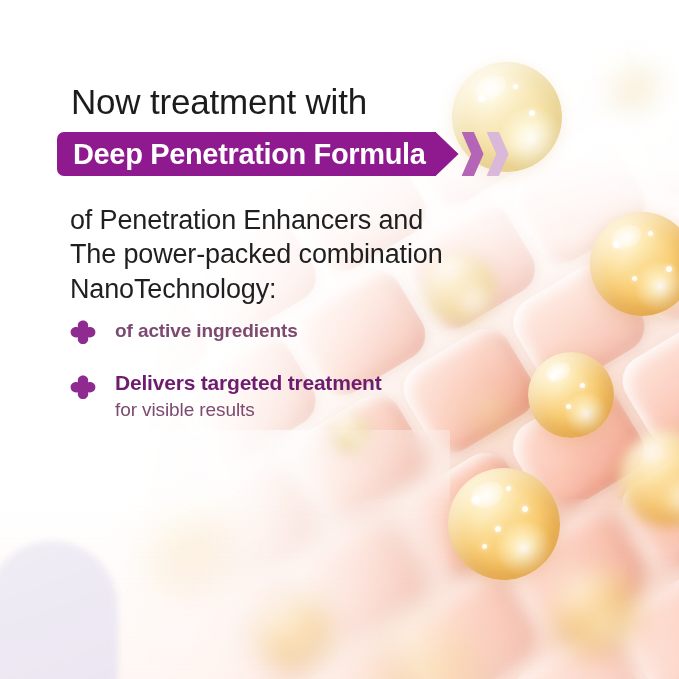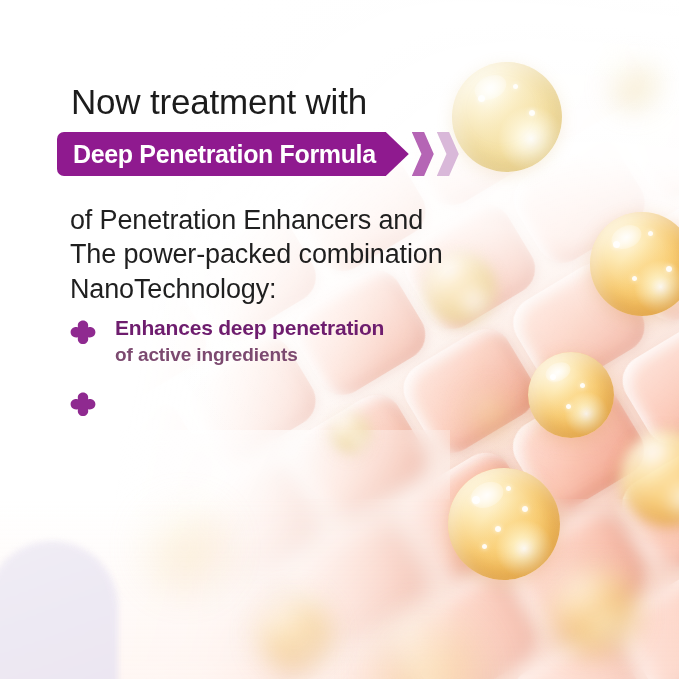--- a/index.html
+++ b/index.html
@@ -182,21 +182,21 @@
     position: relative;
     height: 100%;
     background: #8f1a8f;
     border-radius: 7px 0 0 7px;
     display: flex;
     align-items: center;
     padding: 0 10px 0 16px;
     box-sizing: border-box;
   }
   .banner-text {
-    font-size: 25px;
+    font-size: 29px;
     font-weight: 700;
     letter-spacing: -0.35px;
     color: #ffffff;
     white-space: nowrap;
   }
   
   .banner-point {
     width: 23px;
     height: 100%;
     background: #8f1a8f;
@@ -381,32 +381,35 @@
         <span class="bullet-icon">
           <svg viewBox="0 0 30 30" width="30" height="30" aria-hidden="true">
             <path fill="#8F2A90" d="M15 1.6c3.2 0 5.2 2.3 5.2 5.1 0 .6-.1 1.2-.3 1.7.6-.2 1.3-.3 2-.3
                      3 0 5.5 2.1 5.5 5.2s-2.5 5.2-5.5 5.2c-.7 0-1.4-.1-2-.3.2.5.3 1.1.3 1.7
                      0 2.8-2 5.1-5.2 5.1s-5.2-2.3-5.2-5.1c0-.6.1-1.2.3-1.7-.6.2-1.3.3-2 .3
                      -3 0-5.5-2.1-5.5-5.2s2.5-5.2 5.5-5.2c.7 0 1.4.1 2 .3-.2-.5-.3-1.1-.3-1.7
                      0-2.8 2-5.1 5.2-5.1z"></path>
           </svg>
         </span>
         <span class="bullet-body" style="display: block;">
-          <span class="bullet-title" style="display: block;">Enhances deep penetration</span>
           <span class="bullet-sub" style="display: block; font-weight: bold;">of active ingredients</span>
         </span>
       </div>
 
       <div class="bullet">
         <span class="bullet-icon">
           <svg viewBox="0 0 30 30" width="30" height="30" aria-hidden="true">
             <path fill="#8F2A90" d="M15 1.6c3.2 0 5.2 2.3 5.2 5.1 0 .6-.1 1.2-.3 1.7.6-.2 1.3-.3 2-.3
                      3 0 5.5 2.1 5.5 5.2s-2.5 5.2-5.5 5.2c-.7 0-1.4-.1-2-.3.2.5.3 1.1.3 1.7
                      0 2.8-2 5.1-5.2 5.1s-5.2-2.3-5.2-5.1c0-.6.1-1.2.3-1.7-.6.2-1.3.3-2 .3
                      -3 0-5.5-2.1-5.5-5.2s2.5-5.2 5.5-5.2c.7 0 1.4.1 2 .3-.2-.5-.3-1.1-.3-1.7
                      0-2.8 2-5.1 5.2-5.1z"></path>
           </svg>
         </span>
+        <span class="bullet-body" style="display: block;">
+          <span class="bullet-title" style="display: block;">Delivers targeted treatment</span>
+          <span class="bullet-sub" style="display: block;">for visible results</span>
+        </span>
       </div>
 
     </div>
   </div>
 </div>
 
 </body></html>

